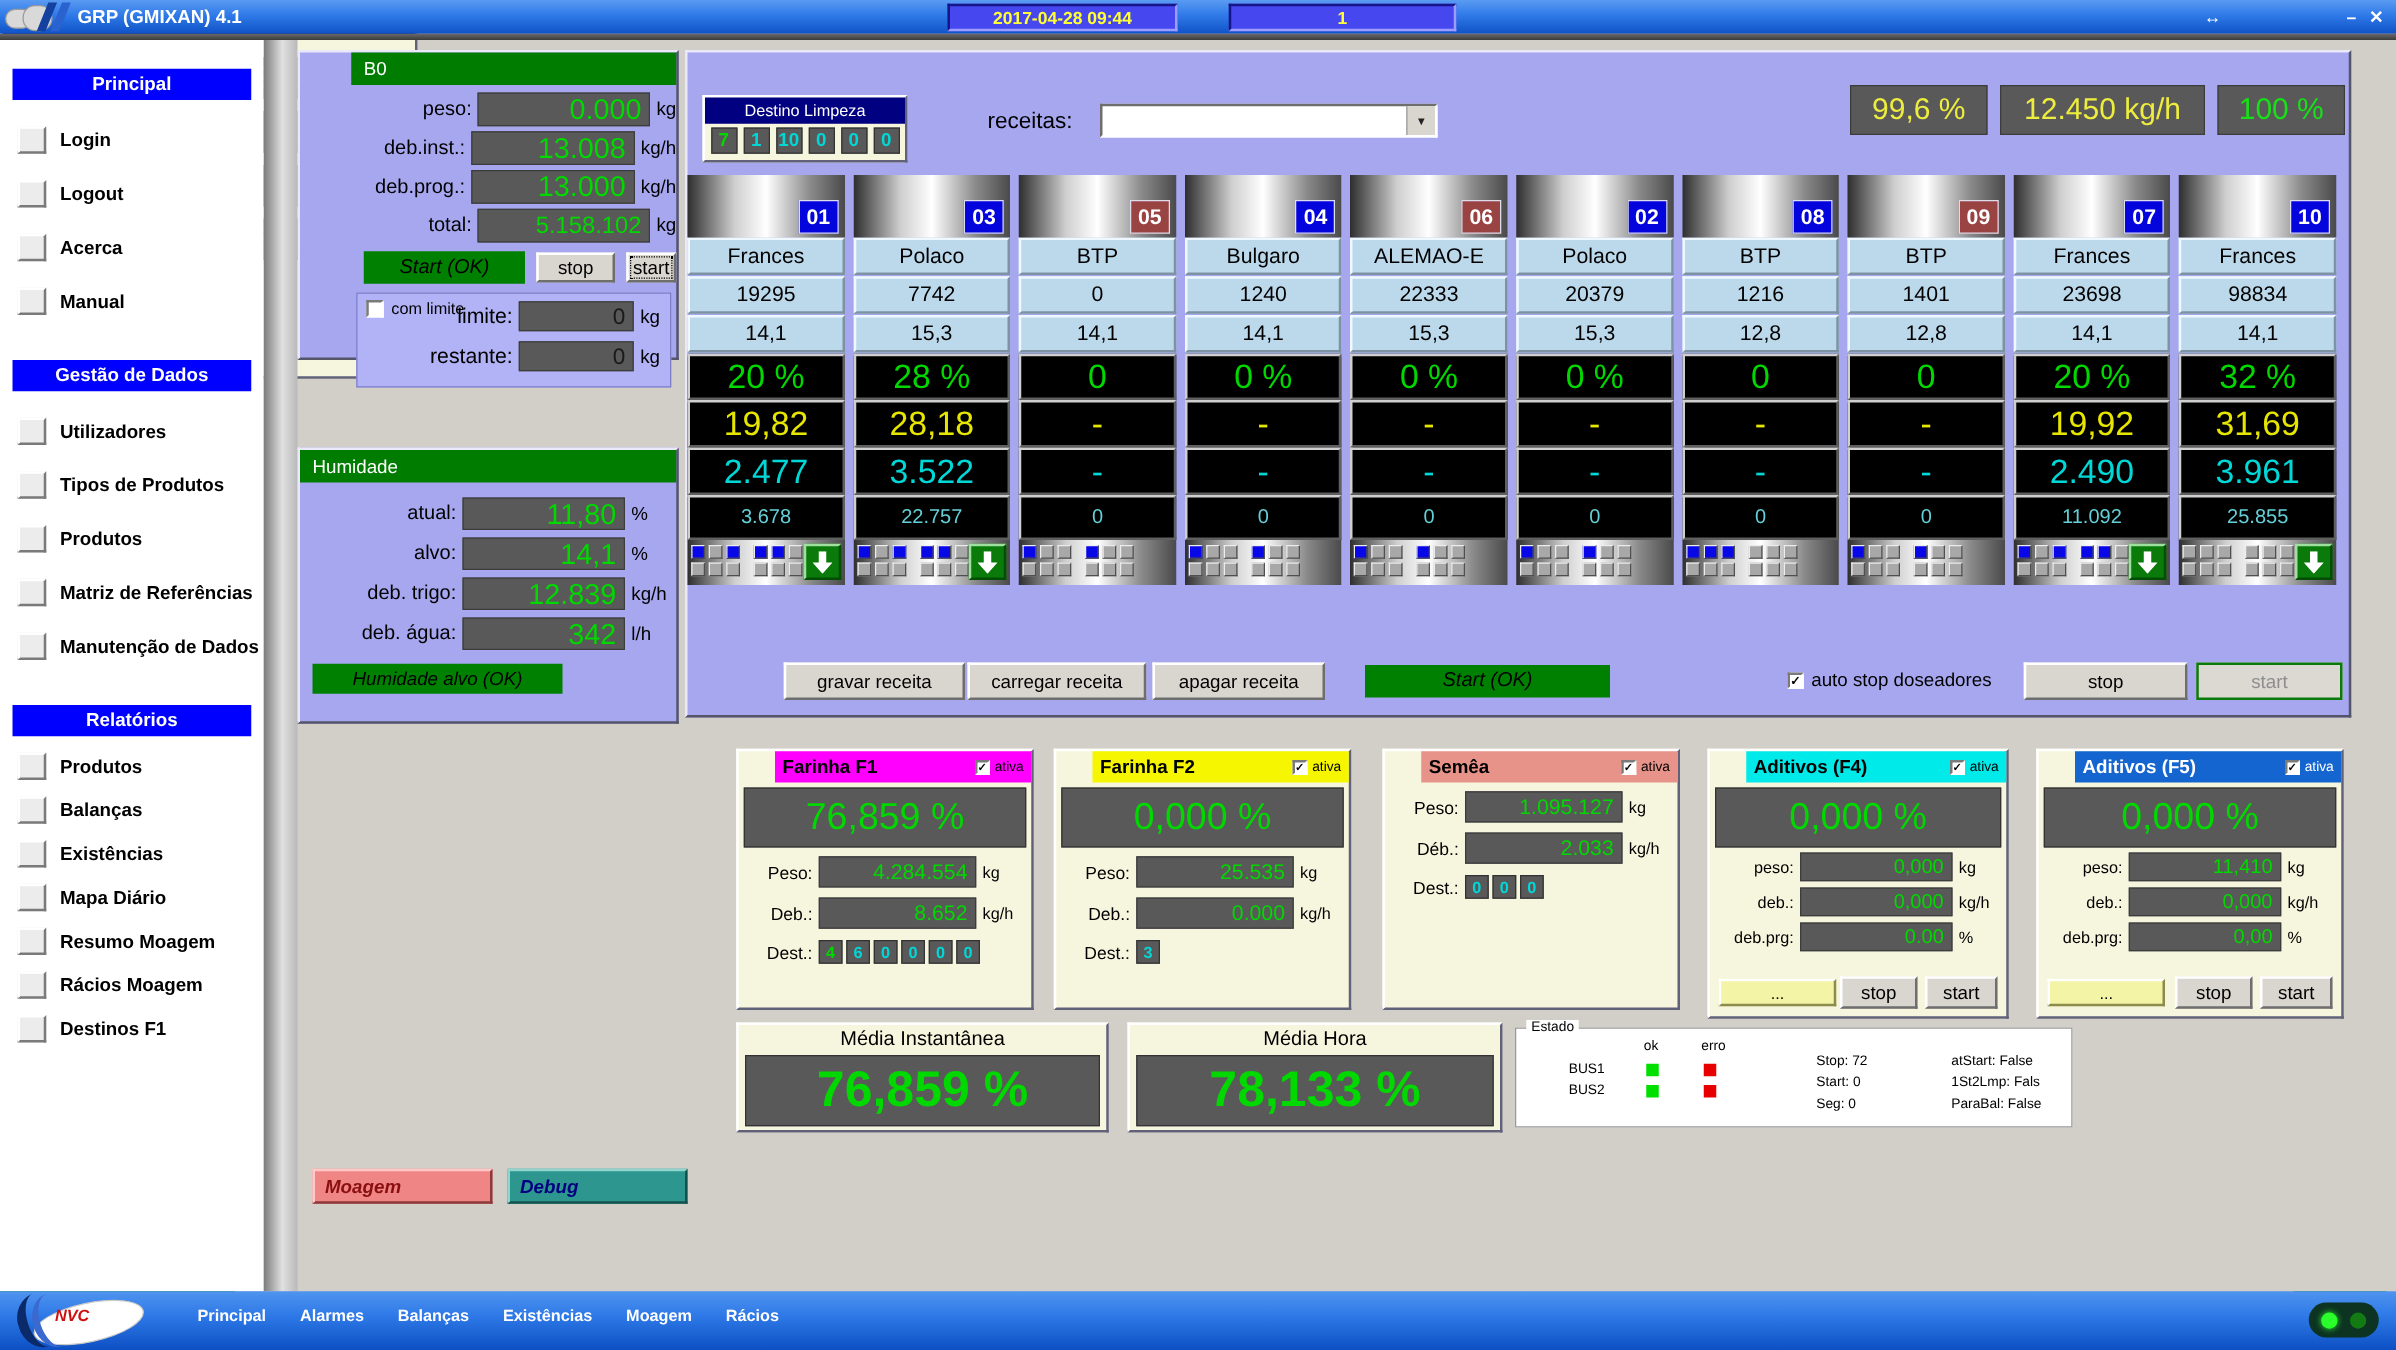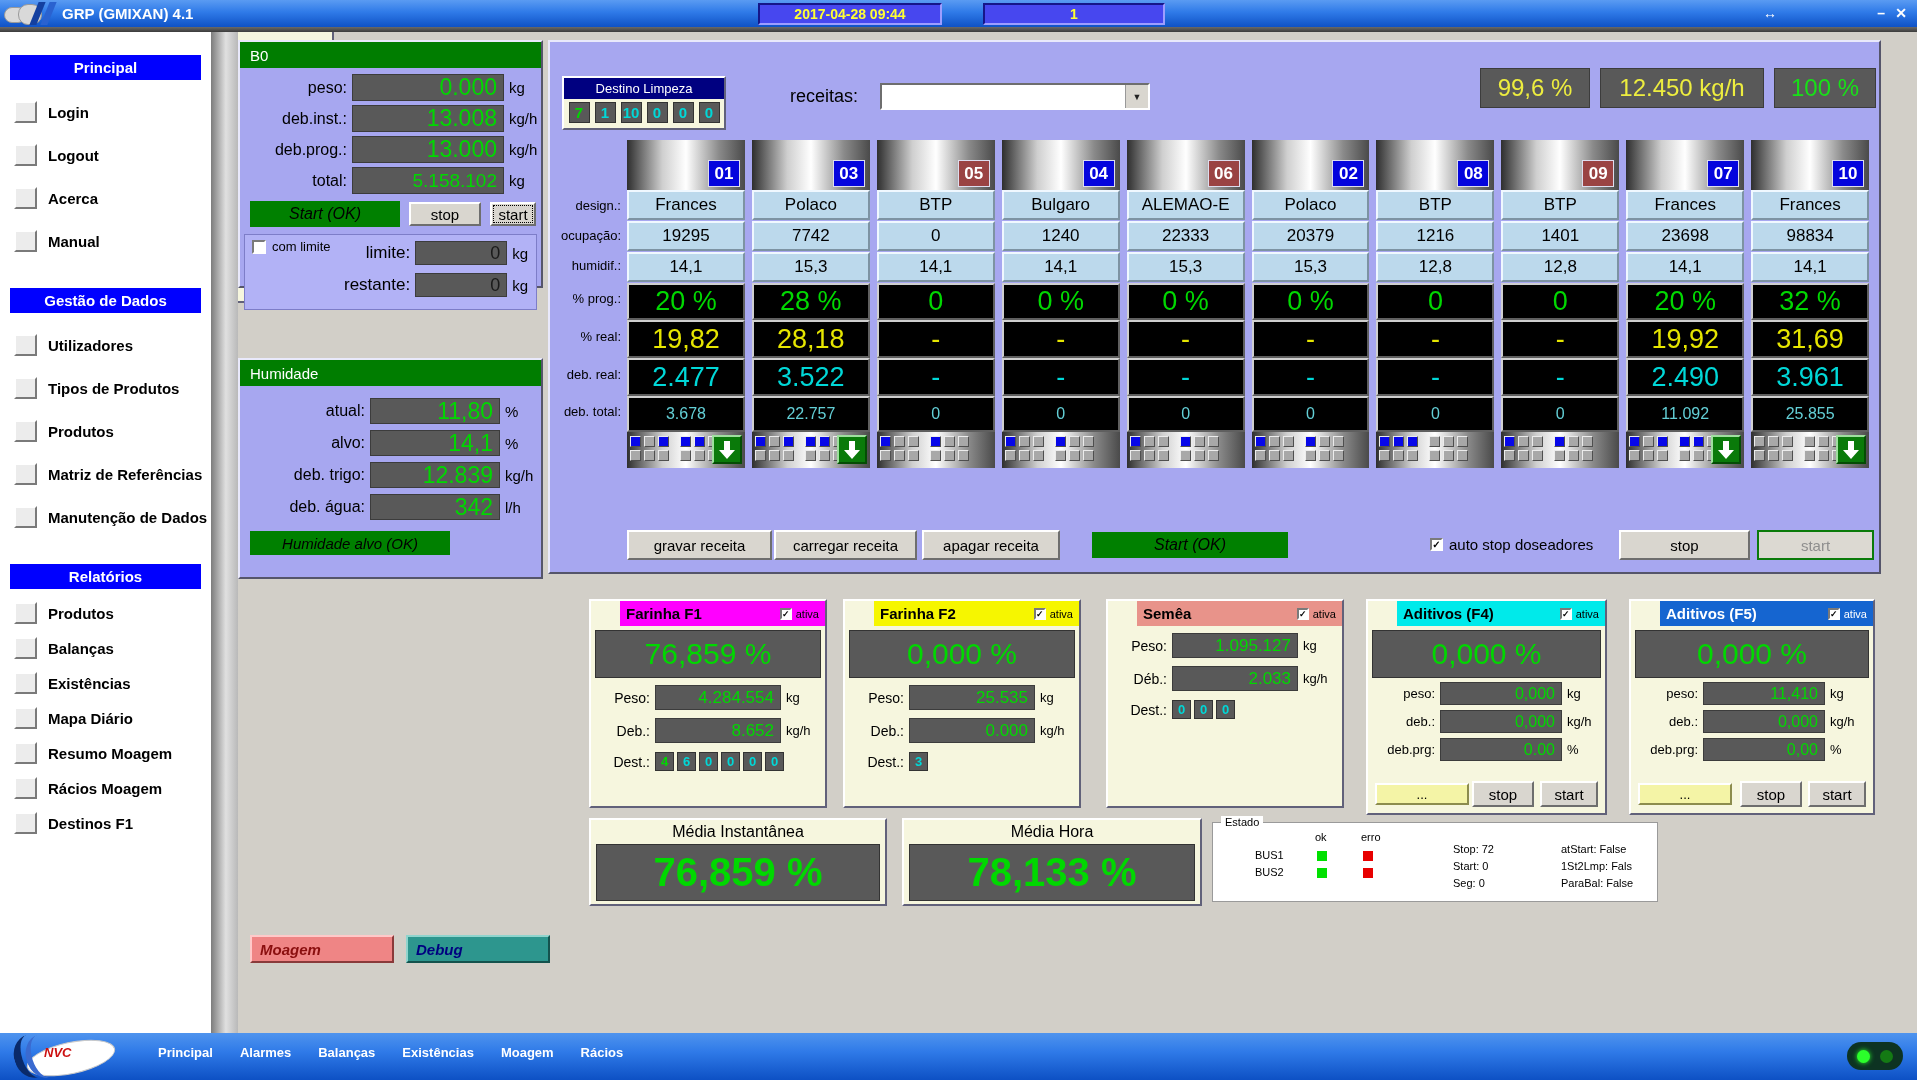--- a/index.html
+++ b/index.html
@@ -41,21 +41,21 @@
   .vlabel{text-align:right;padding-right:5px;box-sizing:border-box;}
   .vbox{background:#595959;border:1px solid #3c3c3c;color:#00d800;display:flex;align-items:center;
     justify-content:flex-end;padding-right:6px;box-sizing:border-box;}
   .vunit{padding-left:5px;}
   .status-green{background:#008000;color:#000;font-style:italic;display:flex;align-items:center;justify-content:center;}
   .btn{background:#d9d6cf;border:2px solid;border-color:#fff #6e6e6e #6e6e6e #fff;font-size:15px;
     display:flex;align-items:center;justify-content:center;cursor:pointer;box-sizing:border-box;}
   .chk{width:14px;height:14px;background:#fff;border:2px solid;border-color:#7a7a7a #fff #fff #7a7a7a;
     display:inline-flex;align-items:center;justify-content:center;font-size:11px;font-weight:bold;color:#000;box-sizing:border-box;}
   
-  #b0{left:238px;top:40px;width:305px;height:248px;}
+  #b0{left:238px;top:40px;width:305px;height:248px;padding-left:41px;}
   #b0-rows{padding-top:6px;display:flex;flex-direction:column;gap:4px;}
   #b0-rows .vlabel{width:112px;font-size:16px;}
   #b0-rows .vbox{width:152px;height:27px;font-size:23px;}
   #b0-rows .vunit{font-size:15px;}
   #b0-rows .md .vbox{font-size:19px;}
   #b0-actions{display:flex;align-items:center;gap:9px;margin:7px 0 0 10px;}
   #b0-status{width:150px;height:26px;font-size:16px;}
   #b0-stop{width:72px;height:24px;} #b0-start{width:46px;height:24px;outline:1px dotted #000;outline-offset:-4px;}
   #b0-limit{position:relative;margin:7px 4px 0 4px;height:74px;background:#b2b2f6;border:1px solid #7d7dc8;}
   #limit-chk-row{position:absolute;left:7px;top:4px;display:flex;align-items:center;gap:6px;font-size:13px;}
@@ -390,30 +390,20 @@
     </div>
     <div id="receitas-label">receitas:</div>
     <div id="receitas">
       <div class="dd-value"></div>
       <div class="dd-btn">▼</div>
     </div>
     <div class="kpi" id="kpi-0" style="color: rgb(237, 237, 63);">99,6 %</div>
     <div class="kpi" id="kpi-1" style="color: rgb(237, 237, 63);">12.450 kg/h</div>
     <div class="kpi" id="kpi-2" style="color: rgb(24, 224, 24);">100 %</div>
     <div id="silo-area">
-      <div id="silo-labels">
-          <div class="sl h-head"></div>
-          <div class="sl h30">design.:</div>
-          <div class="sl h30">ocupação:</div>
-          <div class="sl h30">humidif.:</div>
-          <div class="sl h37">% prog.:</div>
-          <div class="sl h38">% real:</div>
-          <div class="sl h38">deb. real:</div>
-          <div class="sl h36">deb. total:</div>
-        </div>
       <div id="silos">
           <div class="silo">
             <div class="s-head metal">
               <span class="s-badge blue">01</span>
             </div>
             <div class="s-lt">Frances</div>
             <div class="s-lt">19295</div>
             <div class="s-lt">14,1</div>
             <div class="s-blk s-prog">20 %</div>
             <div class="s-blk s-real">19,82</div>

